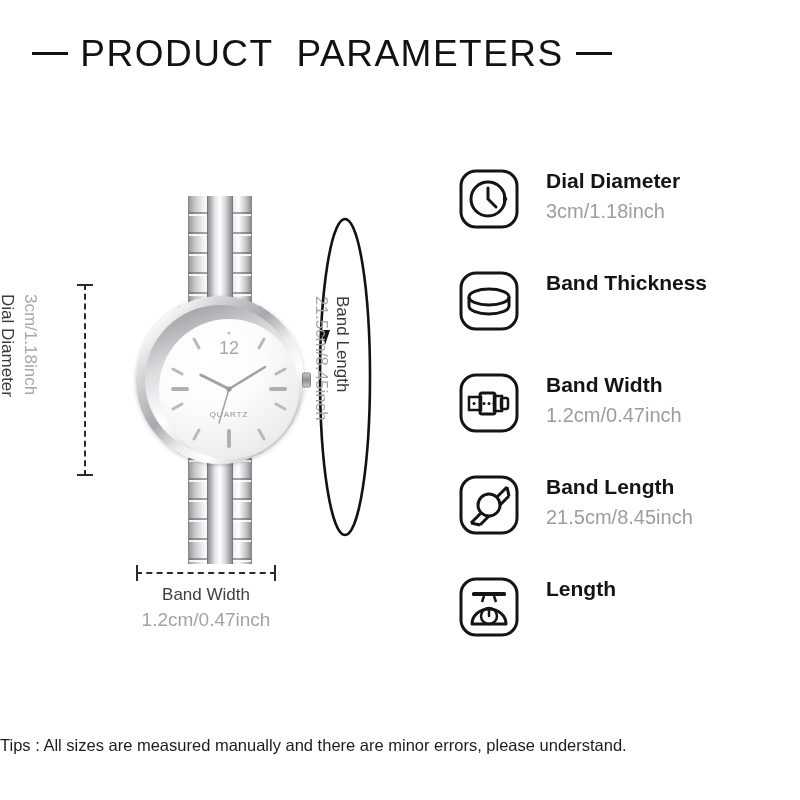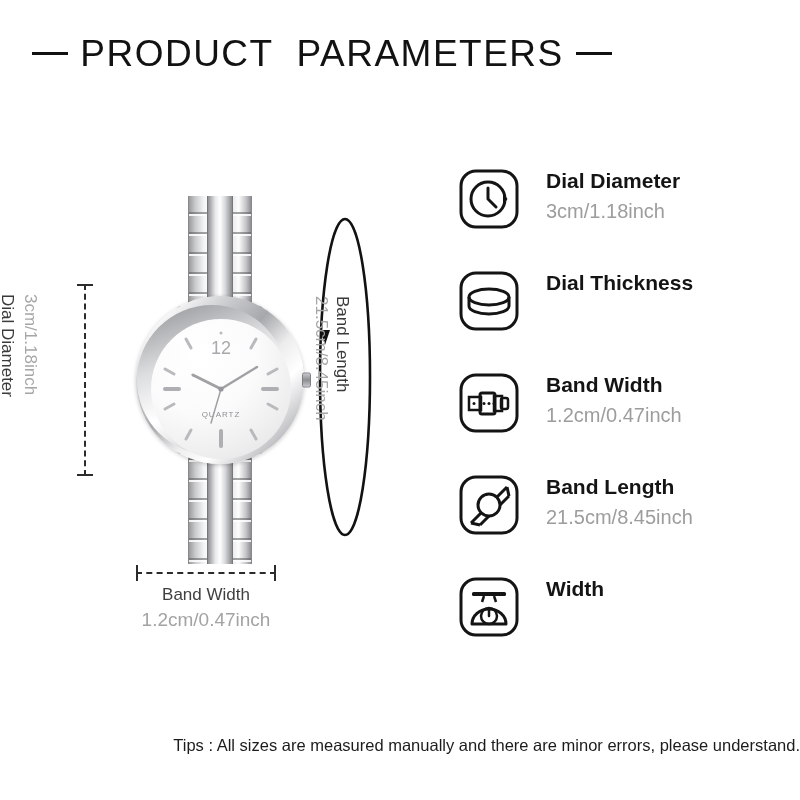--- a/index.html
+++ b/index.html
@@ -122,21 +122,21 @@
     width: 168px;
     height: 168px;
     border-radius: 50%;
     background: linear-gradient(135deg,
       #f6f7f8 0%, #ffffff 12%, #c8c9cc 30%, #a7a8ab 44%,
       #ededee 58%, #ffffff 70%, #bdbec1 86%, #8f9093 100%);
     box-shadow: 0 1px 4px rgba(0,0,0,0.22);
   }
   .bezel-inner {
     position: absolute;
-    left: 1px; top: 9px;
+    left: 9px; top: 9px;
     width: 150px; height: 150px;
     border-radius: 50%;
     background: linear-gradient(160deg,#8e8f92 0%, #dcdddf 35%, #ffffff 60%, #b9babd 100%);
   }
   .dial {
     position: absolute;
     left: 14px; top: 14px;
     width: 140px; height: 140px;
     border-radius: 50%;
     background: radial-gradient(circle at 34% 26%, #ffffff 0%, #fbfbfc 42%, #ededee 74%, #dcdddf 100%);
@@ -318,21 +318,21 @@
     line-height: 30px;
     white-space: nowrap;
   }
 
   
   .footer {
     position: absolute;
     left: 0;
     top: 736px;
     width: 800px;
-    text-align: right;
+    text-align: left;
     font-size: 16.5px;
     color: #1c1c1c;
   }
 </style>
 </head>
 <body>
 
 <div id="page">
 
   <div class="title-row">
@@ -442,21 +442,21 @@
 
     <div class="spec-row">
       <div class="spec-icon">
         <svg width="62" height="62" viewBox="0 0 62 62">
           <rect x="3" y="3" width="56" height="56" rx="15" ry="15" fill="none" stroke="#141414" stroke-width="3"></rect>
           <ellipse cx="31" cy="27" rx="20" ry="8" fill="none" stroke="#141414" stroke-width="3"></ellipse>
           <path d="M11 27 L11 36 A20 8 0 0 0 51 36 L51 27" fill="none" stroke="#141414" stroke-width="3"></path>
         </svg>
       </div>
       <div class="spec-text">
-        <div class="spec-label">Dial Thickness</div>
+        <div class="spec-label">Band Thickness</div>
       </div>
     </div>
 
     <div class="spec-row">
       <div class="spec-icon">
         <svg width="62" height="62" viewBox="0 0 62 62">
           <rect x="3" y="3" width="56" height="56" rx="15" ry="15" fill="none" stroke="#141414" stroke-width="3"></rect>
           <rect x="11" y="25" width="12" height="13" fill="none" stroke="#141414" stroke-width="2.5"></rect>
           <rect x="22" y="21" width="15" height="21" rx="2" fill="none" stroke="#141414" stroke-width="3"></rect>
           <rect x="36" y="24" width="8" height="15" fill="none" stroke="#141414" stroke-width="2.5"></rect>
@@ -496,21 +496,21 @@
           <rect x="3" y="3" width="56" height="56" rx="15" ry="15" fill="none" stroke="#141414" stroke-width="3"></rect>
           <rect x="14" y="16" width="34" height="4" rx="1.5" fill="#141414"></rect>
           <path d="M26 20 L24 26" stroke="#141414" stroke-width="2.5" fill="none"></path>
           <path d="M36 20 L38 26" stroke="#141414" stroke-width="2.5" fill="none"></path>
           <path d="M14 48 A17 15 0 0 1 48 48 Z" fill="none" stroke="#141414" stroke-width="3" stroke-linejoin="round"></path>
           <circle cx="31" cy="40" r="8" fill="none" stroke="#141414" stroke-width="2.5"></circle>
           <path d="M31 34 L31 40" stroke="#141414" stroke-width="2.5" stroke-linecap="round"></path>
         </svg>
       </div>
       <div class="spec-text">
-        <div class="spec-label">Width</div>
+        <div class="spec-label">Length</div>
       </div>
     </div>
 
   </div>
 
   <div class="footer">Tips : All sizes are measured manually and there are minor errors, please understand.</div>
 
 </div>
 
 </body></html>

